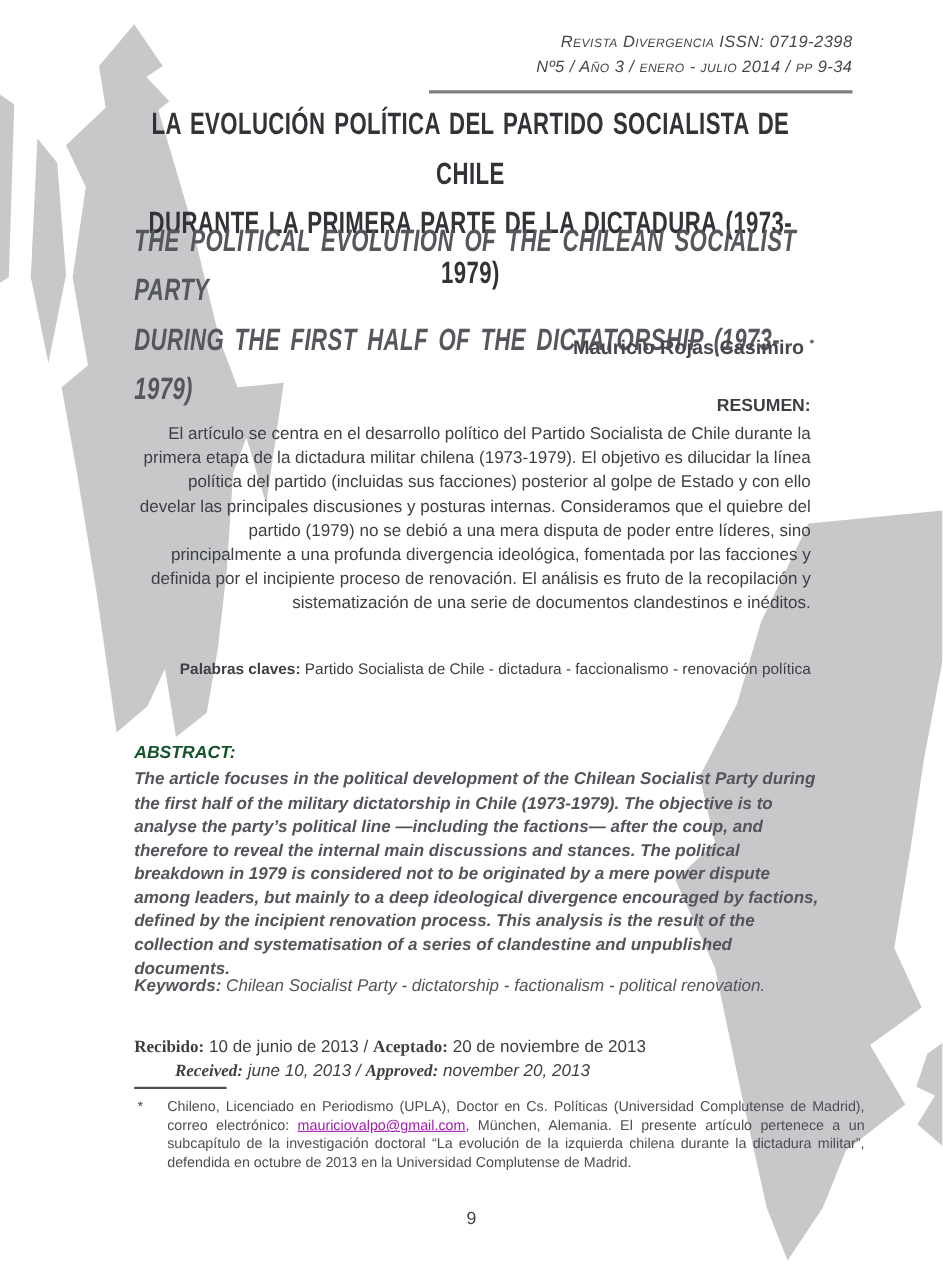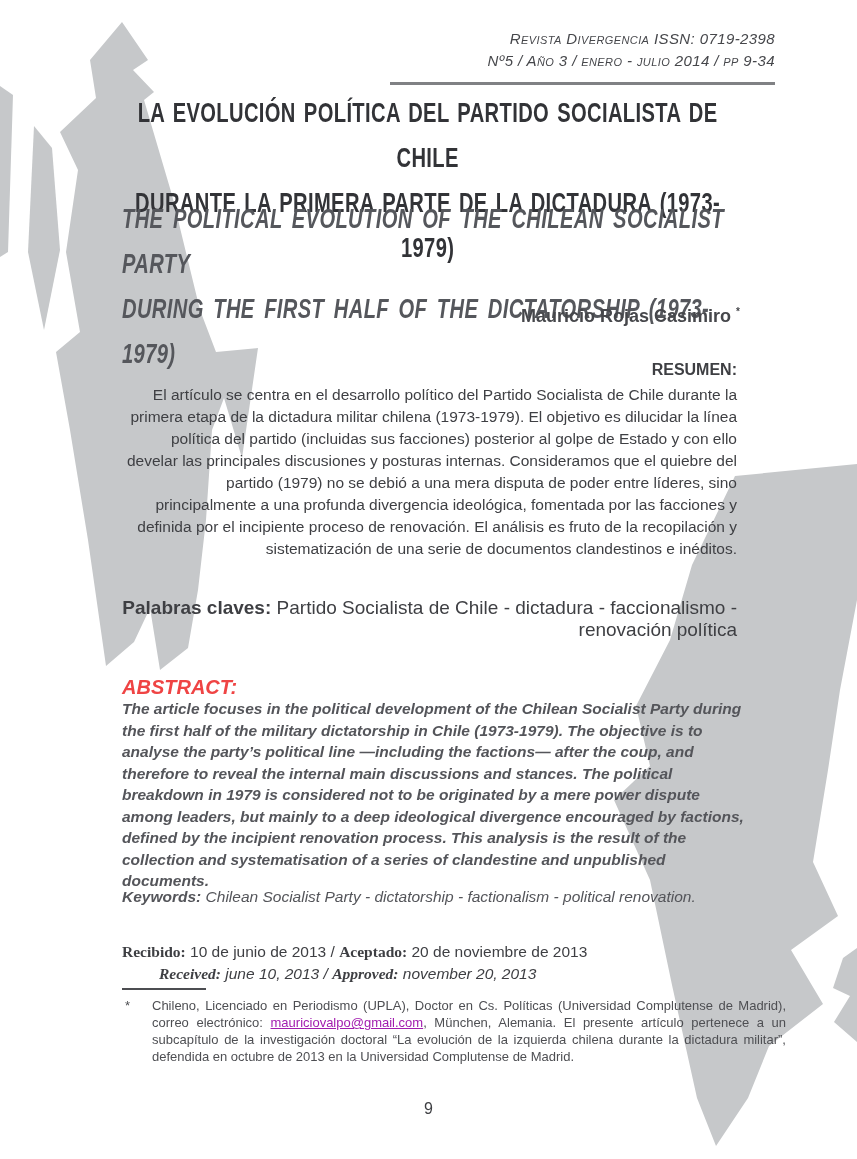--- a/index.html
+++ b/index.html
@@ -39,27 +39,27 @@
   .resumen-head {
     position:absolute; left:122px; top:361px; width:615px; text-align:right;
     font-weight:bold; font-size:16px; color:#3e3f43;
   }
   .resumen-body {
     position:absolute; left:122px; top:384px; width:615px; text-align:right;
     font-size:15.5px; line-height:22px; color:#3e3f43;
   }
   .palabras {
     position:absolute; left:122px; top:597px; width:615px; text-align:right;
-    font-size:19px; line-height:22px; color:#3e3f43;
+    font-size:14px; line-height:22px; color:#3e3f43;
   }
   .palabras .lbl { font-weight:bold; }
 
   .abstract-head {
     position:absolute; left:122px; top:676px; width:615px;
-    font-weight:bold; font-style:italic; font-size:20px; color:#ef4444;
+    font-weight:bold; font-style:italic; font-size:16px; color:#14532d;
   }
   .abstract-body {
     position:absolute; left:122px; top:698px; width:622px; text-align:left;
     font-style:italic; font-size:15.5px; line-height:21.5px; color:#54555a;font-weight:bold;
   }
   .keywords {
     position:absolute; left:122px; top:888px; width:645px;
     font-style:italic; font-size:15.5px; color:#54555a;
   }
   .keywords .lbl { font-weight:bold; }

